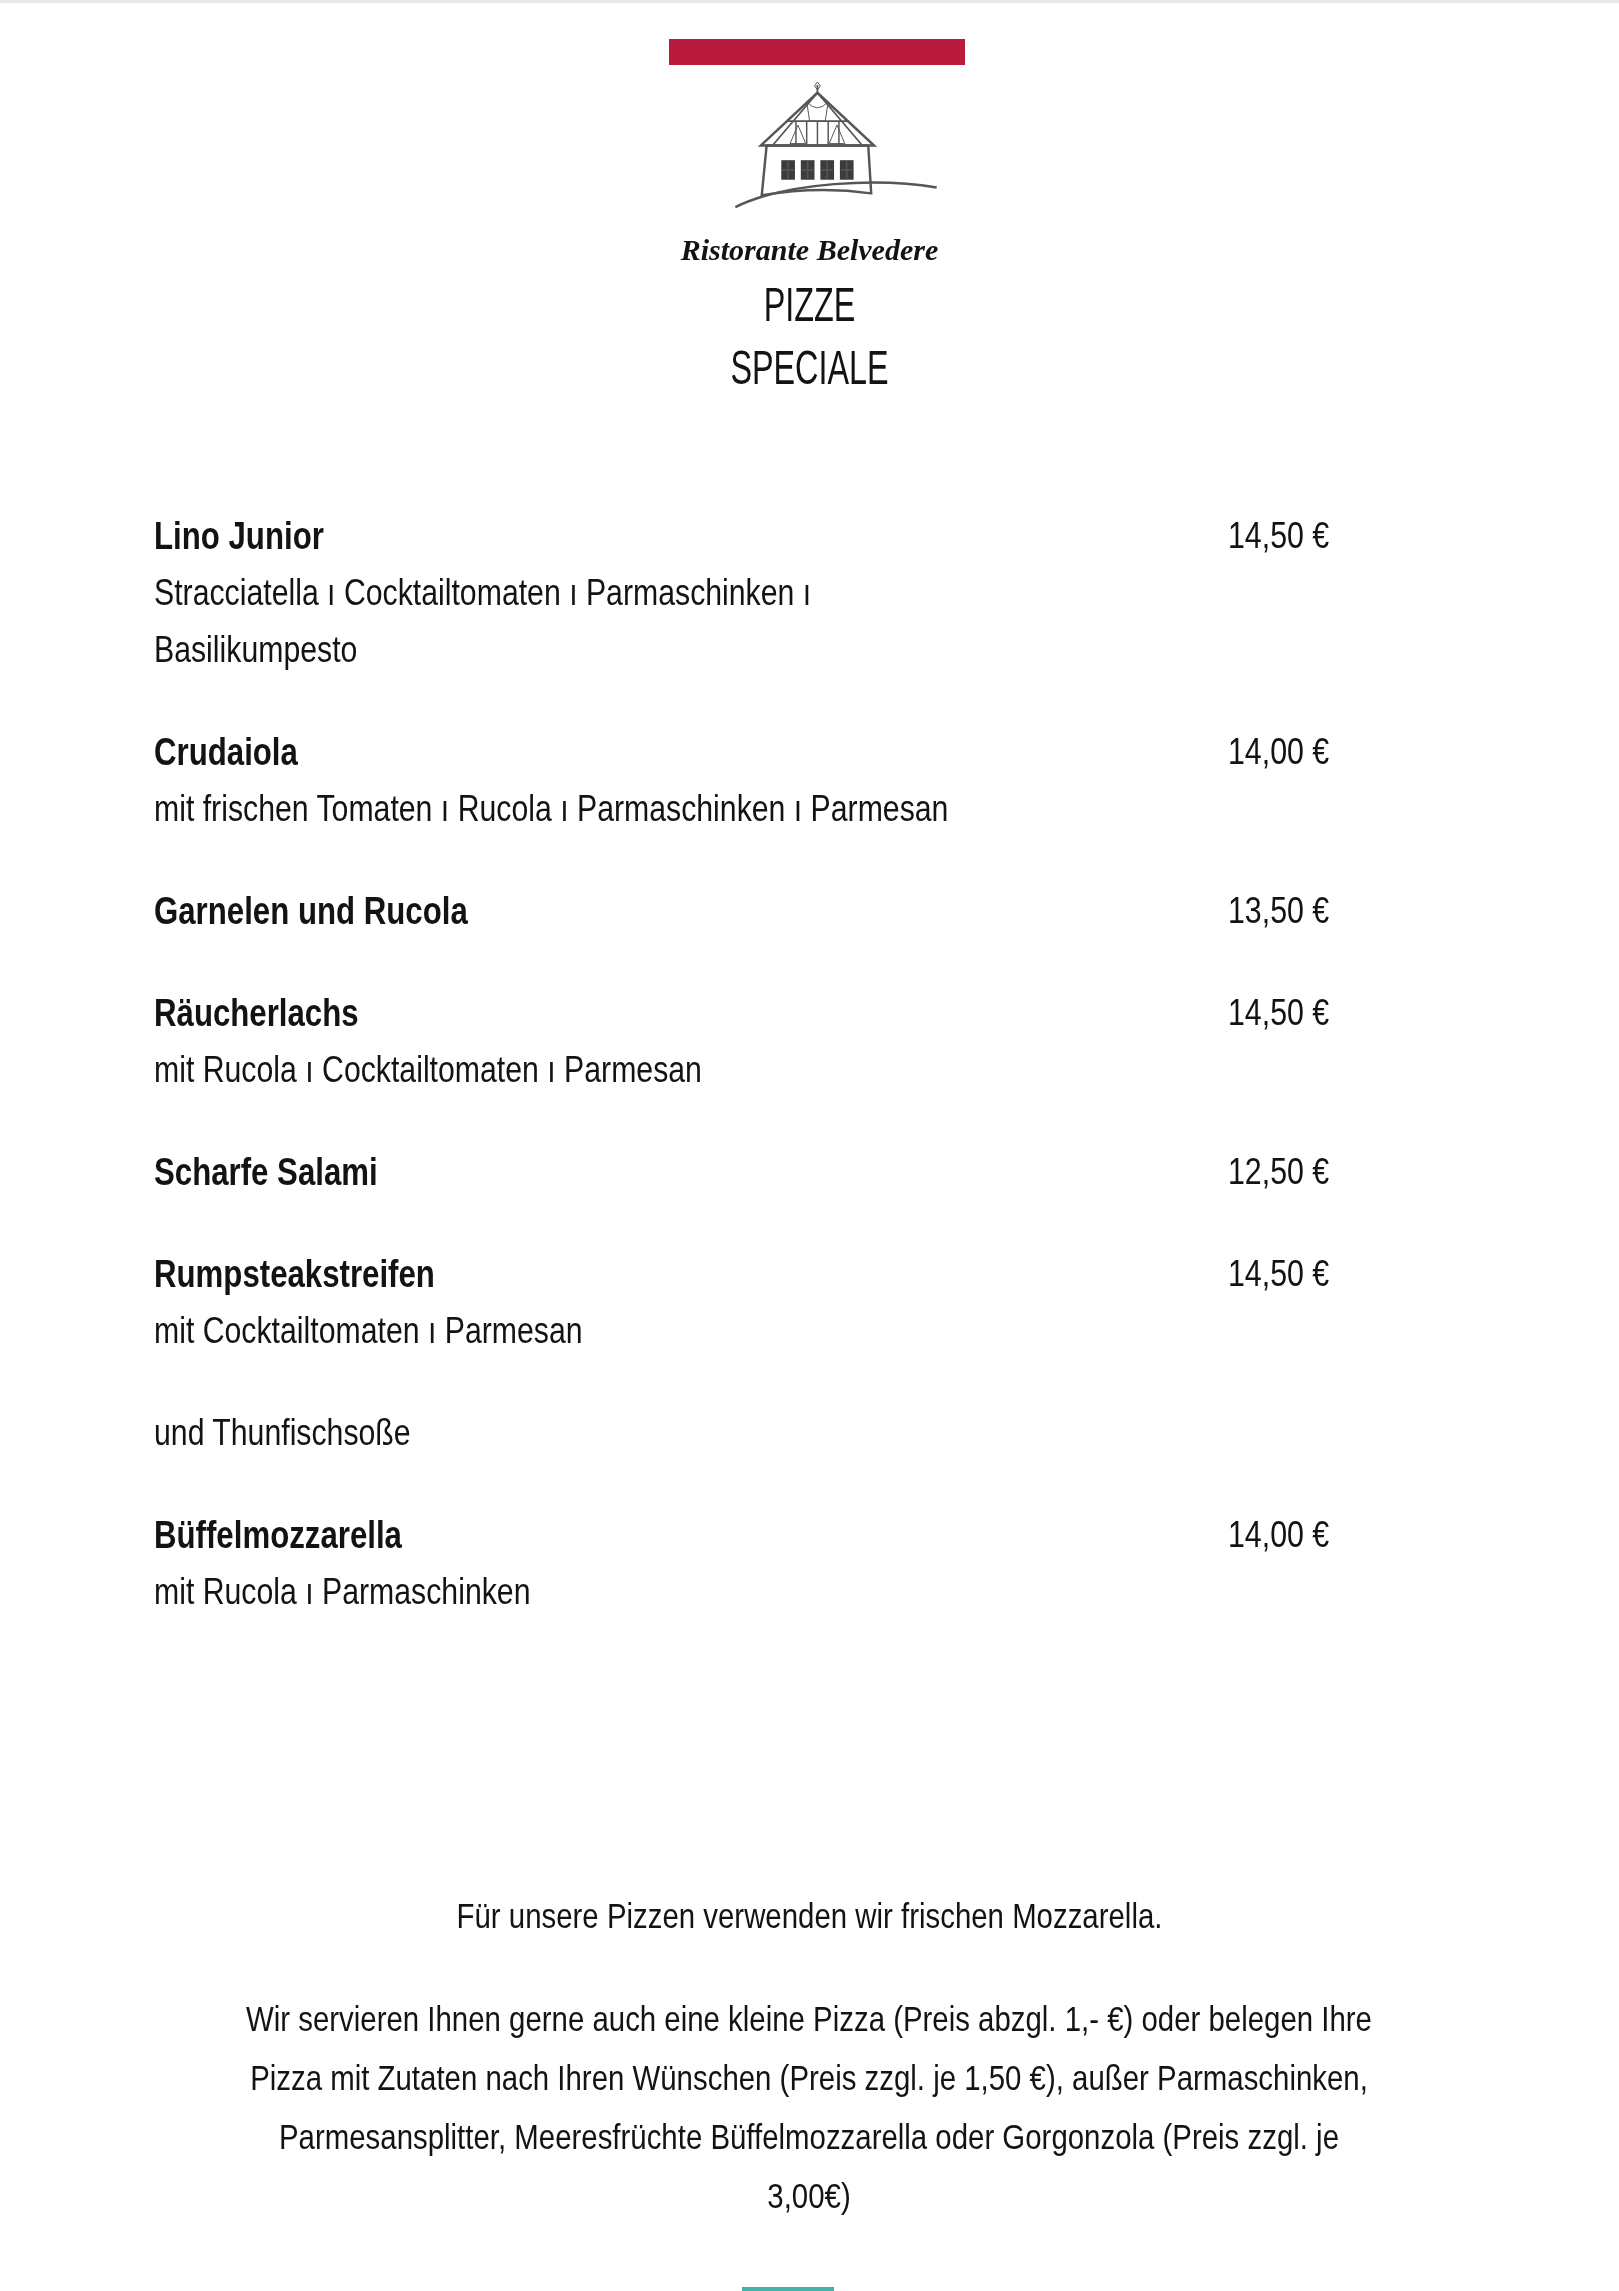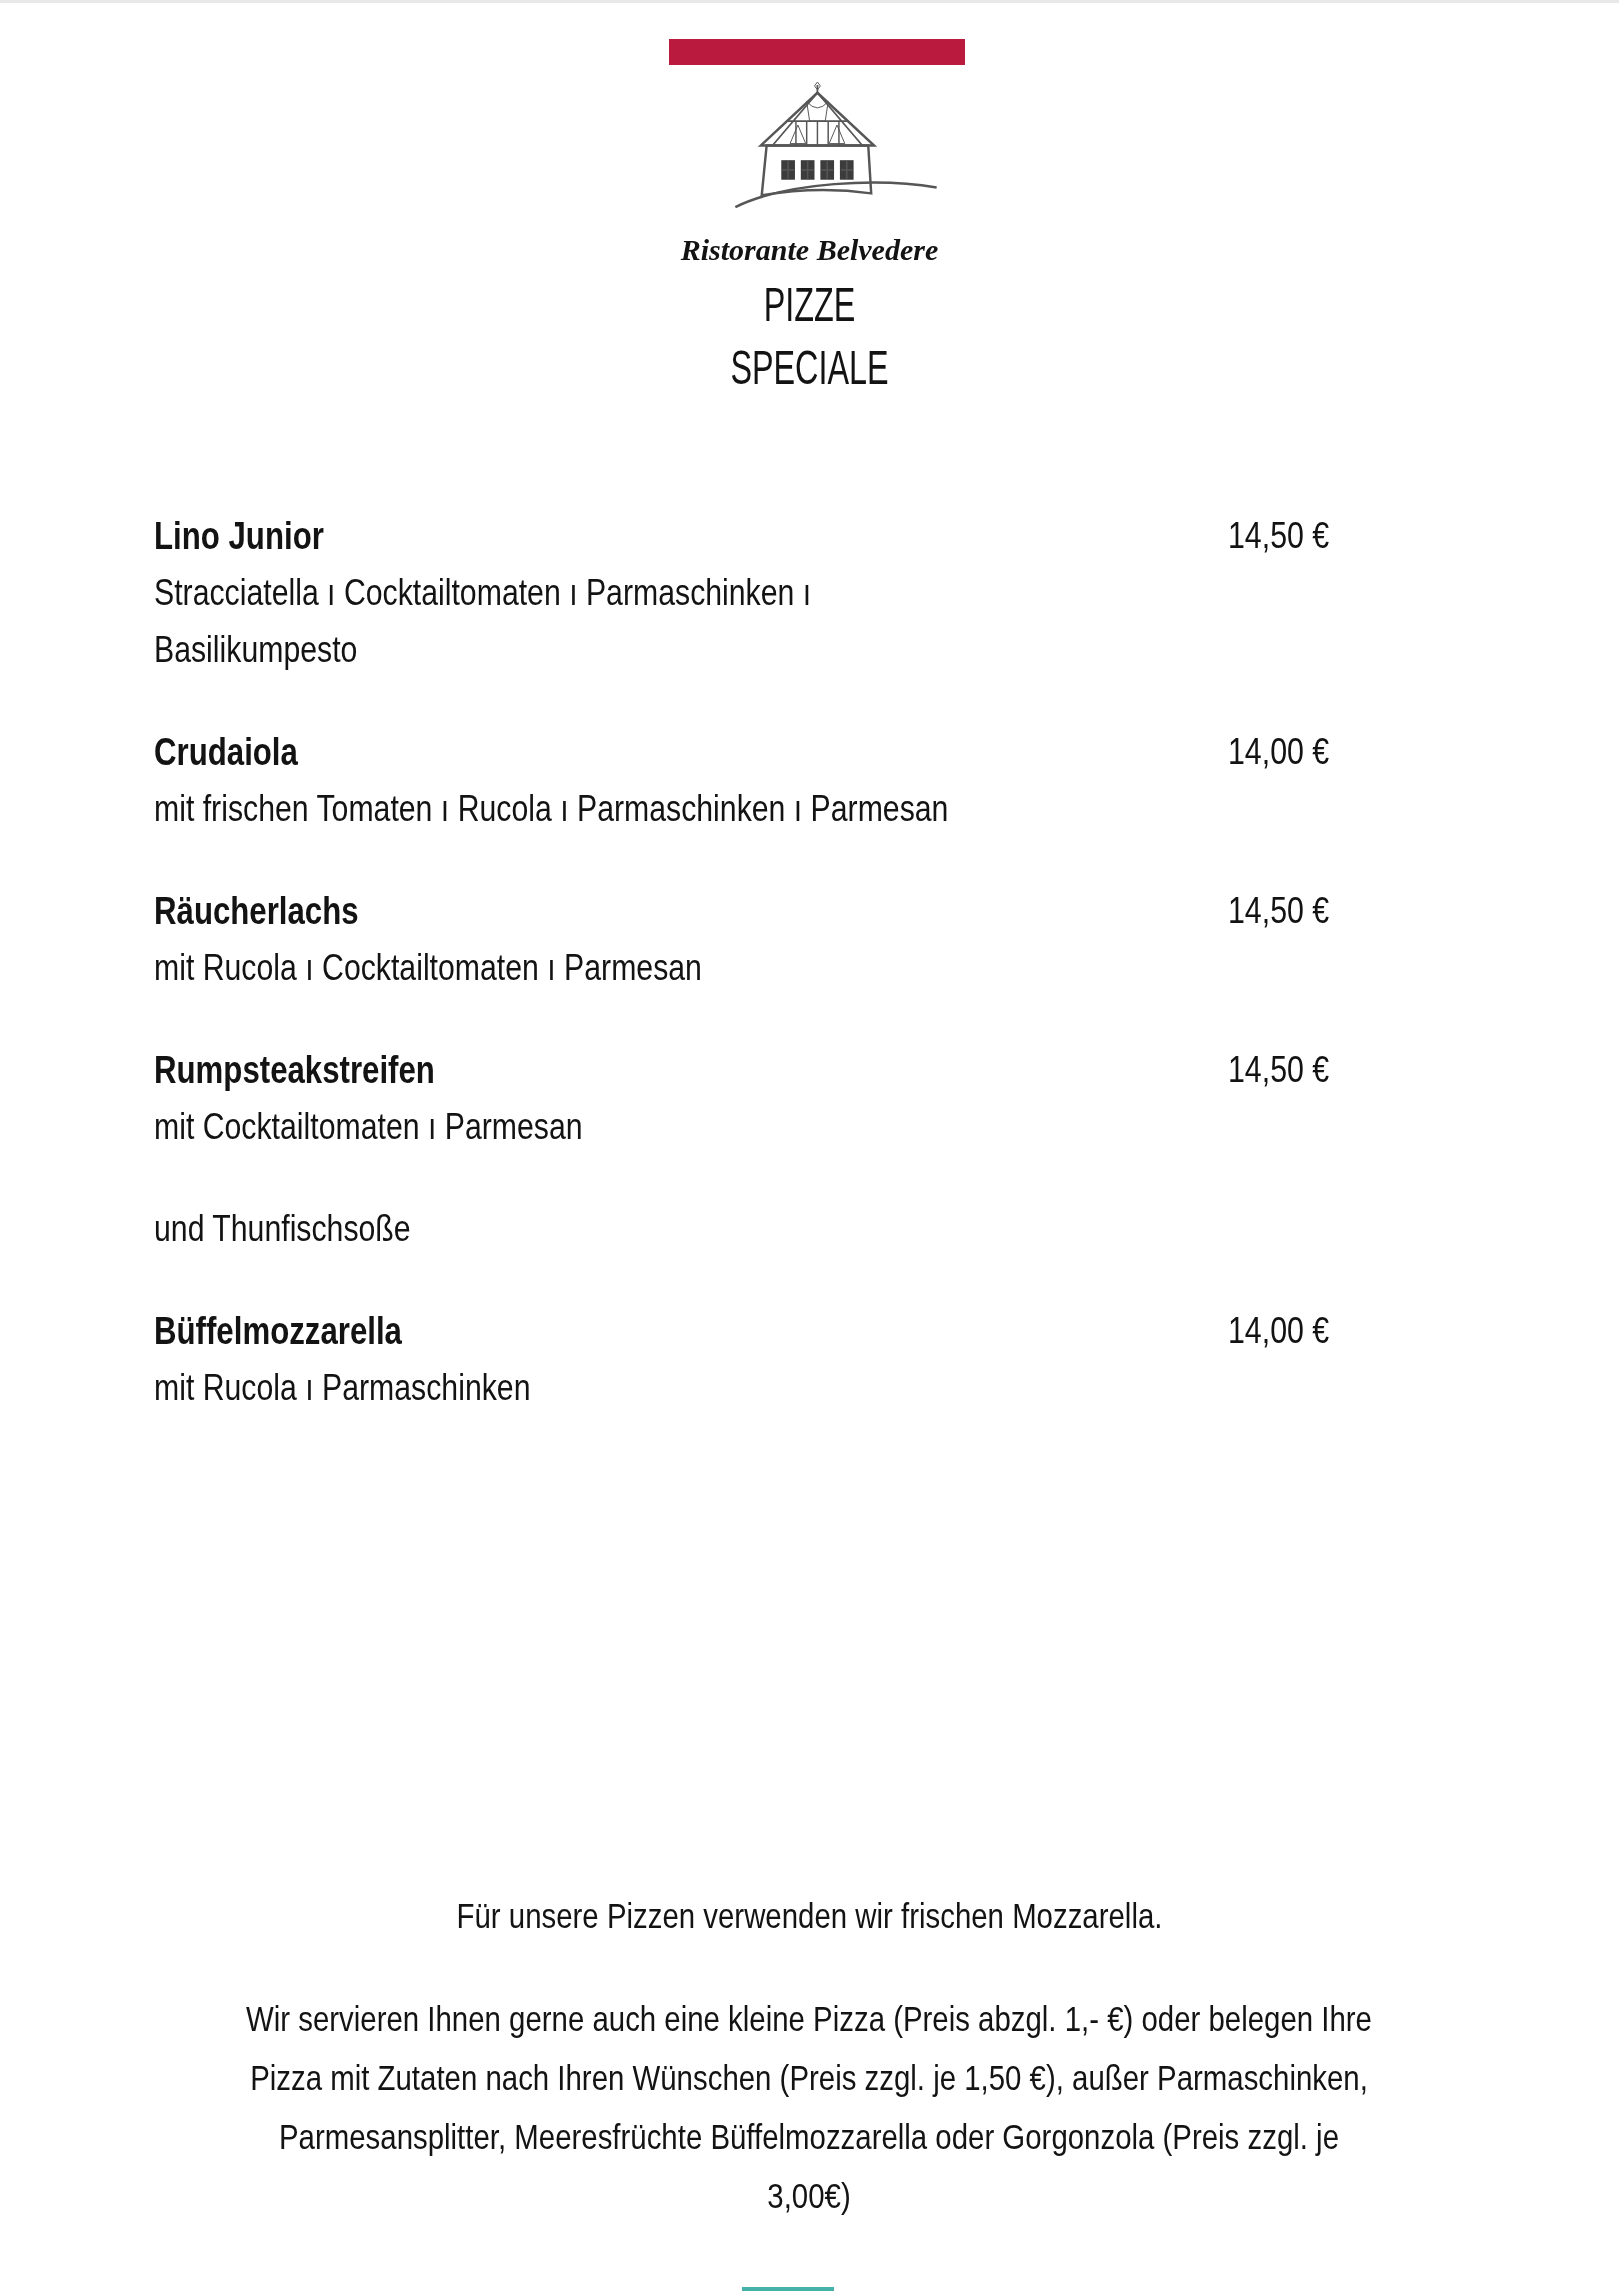--- a/index.html
+++ b/index.html
@@ -134,29 +134,43 @@
     </div>
 
     <div class="item">
       <div class="row">
         <div class="item-name">Crudaiola</div>
         <div class="item-price">14,00 €</div>
       </div>
       <div class="item-desc">mit frischen Tomaten ı Rucola ı Parmaschinken ı Parmesan</div>
     </div>
 
+    <div class="item">
+      <div class="row">
+        <div class="item-name">Garnelen und Rucola</div>
+        <div class="item-price">13,50 €</div>
+      </div>
+
+    </div>
 
     <div class="item">
       <div class="row">
         <div class="item-name">Räucherlachs</div>
         <div class="item-price">14,50 €</div>
       </div>
       <div class="item-desc">mit Rucola ı Cocktailtomaten ı Parmesan</div>
     </div>
 
+    <div class="item">
+      <div class="row">
+        <div class="item-name">Scharfe Salami</div>
+        <div class="item-price">12,50 €</div>
+      </div>
+
+    </div>
 
     <div class="item">
       <div class="row">
         <div class="item-name">Rumpsteakstreifen</div>
         <div class="item-price">14,50 €</div>
       </div>
       <div class="item-desc">mit Cocktailtomaten ı Parmesan</div>
     </div>
 
     <div class="item">

